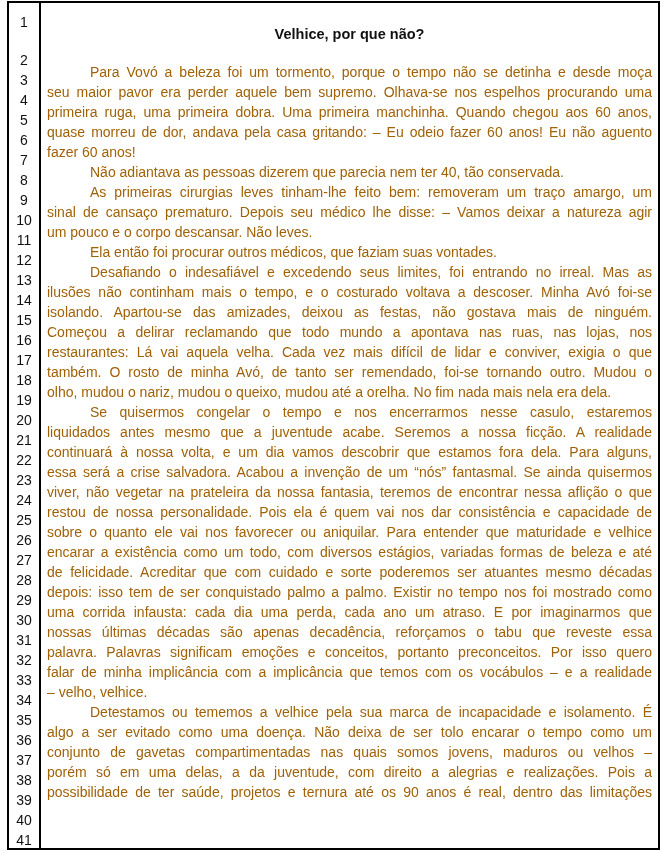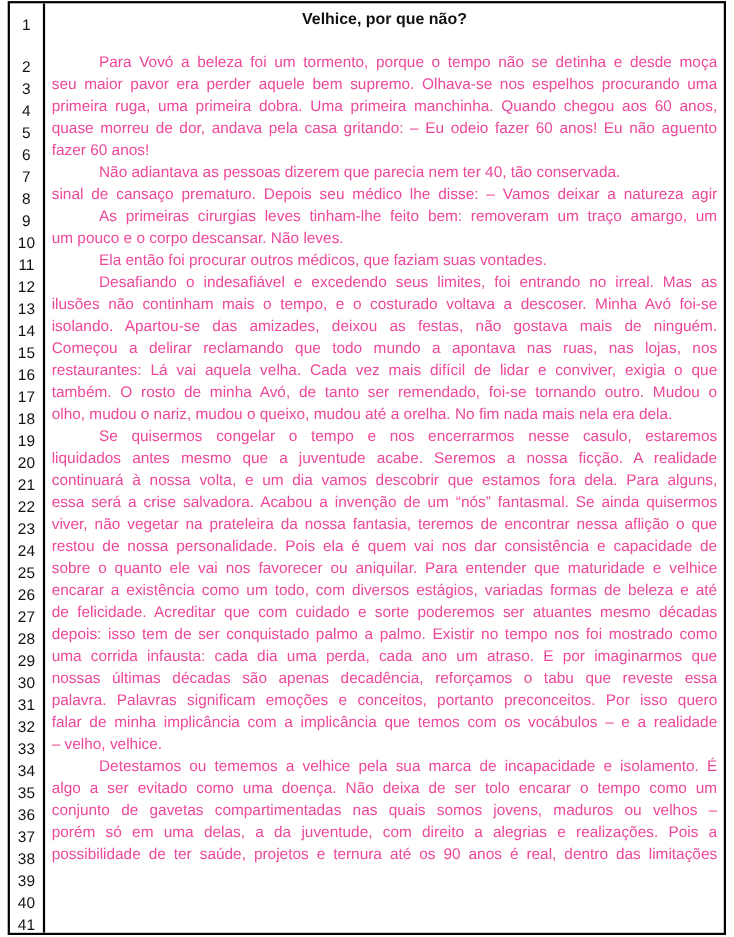--- a/index.html
+++ b/index.html
@@ -27,35 +27,35 @@
     width: 32px;
     flex-shrink: 0;
     border-right: 2px solid #000000;
     box-sizing: border-box;
     padding-top: 9px;
     text-align: center;
   }
   .text-col {
     flex: 1;
     box-sizing: border-box;
-    padding: 5px 6px 0 6px;
+    padding: 21px 6px 0 6px;
     overflow: hidden;
     border-radius: 23px;
   }
   .num {
     height: 20px;
     line-height: 20px;
     font-size: 14px;
     color: #111111;
   }
   .line {
     height: 20px;
     line-height: 20px;
     font-size: 14px;
-    color: #ec4899;
+    color: #a16207;
     overflow: hidden;
   }
   .line.j {
     text-align: justify;
     text-align-last: justify;
   }
   .line.indent {
     text-indent: 43px;
   }
   .title-line {
@@ -119,22 +119,22 @@
     </div>
   <div class="text-col" id="text-col">
     <div class="title-line">Velhice, por que não?</div>
     <div class="spacer"></div>
   <div class="line j indent">Para Vovó a beleza foi um tormento, porque o tempo não se detinha e desde moça</div>
       <div class="line j">seu maior pavor era perder aquele bem supremo. Olhava-se nos espelhos procurando uma</div>
       <div class="line j">primeira ruga, uma primeira dobra. Uma primeira manchinha. Quando chegou aos 60 anos,</div>
       <div class="line j">quase morreu de dor, andava pela casa gritando: – Eu odeio fazer 60 anos! Eu não aguento</div>
       <div class="line">fazer 60 anos!</div>
       <div class="line indent">Não adiantava as pessoas dizerem que parecia nem ter 40, tão conservada.</div>
+      <div class="line j indent">As primeiras cirurgias leves tinham-lhe feito bem: removeram um traço amargo, um</div>
       <div class="line j">sinal de cansaço prematuro. Depois seu médico lhe disse: – Vamos deixar a natureza agir</div>
-      <div class="line j indent">As primeiras cirurgias leves tinham-lhe feito bem: removeram um traço amargo, um</div>
       <div class="line">um pouco e o corpo descansar. Não leves.</div>
       <div class="line indent">Ela então foi procurar outros médicos, que faziam suas vontades.</div>
       <div class="line j indent">Desafiando o indesafiável e excedendo seus limites, foi entrando no irreal. Mas as</div>
       <div class="line j">ilusões não continham mais o tempo, e o costurado voltava a descoser. Minha Avó foi-se</div>
       <div class="line j">isolando. Apartou-se das amizades, deixou as festas, não gostava mais de ninguém.</div>
       <div class="line j">Começou a delirar reclamando que todo mundo a apontava nas ruas, nas lojas, nos</div>
       <div class="line j">restaurantes: Lá vai aquela velha. Cada vez mais difícil de lidar e conviver, exigia o que</div>
       <div class="line j">também. O rosto de minha Avó, de tanto ser remendado, foi-se tornando outro. Mudou o</div>
       <div class="line">olho, mudou o nariz, mudou o queixo, mudou até a orelha. No fim nada mais nela era dela.</div>
       <div class="line j indent">Se quisermos congelar o tempo e nos encerrarmos nesse casulo, estaremos</div>

